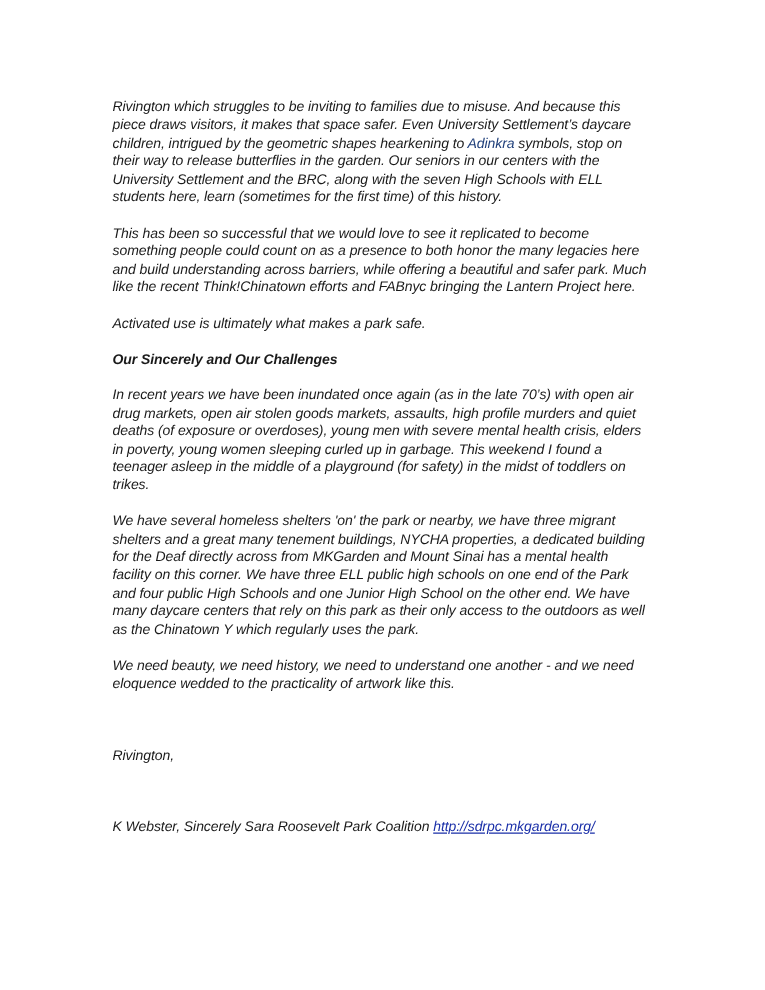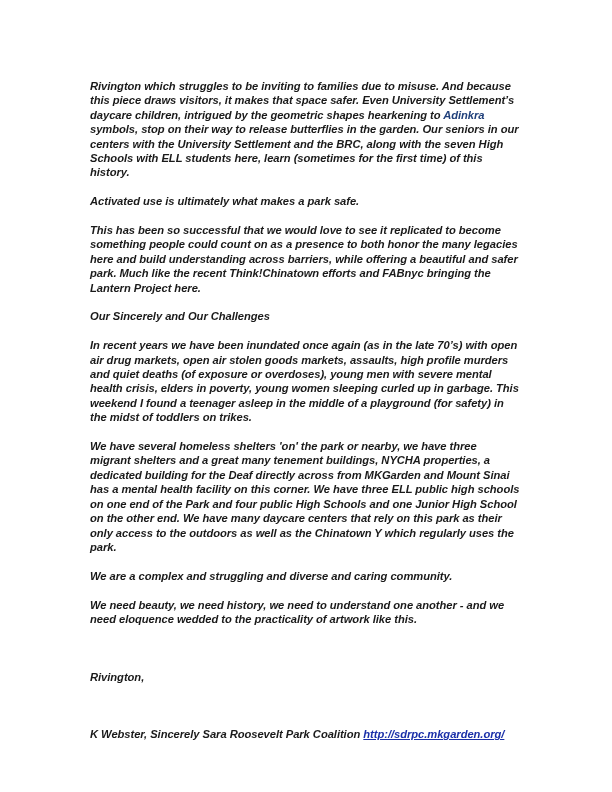--- a/index.html
+++ b/index.html
@@ -9,44 +9,43 @@
     left: 90px;
     top: 79px;
     width: 430px;
     font-family: "Liberation Sans", sans-serif;
     font-style: italic;
     font-size: 11.2px;
     line-height: 14.4px;
     color: #1a1a1a;
     letter-spacing: -0.05px;
   }
-  .page p { margin: 0 0 14.4px 0; font-weight: bold; }
+  .page p { margin: 0 0 14.4px 0; }
   .heading { font-weight: bold; }
   .adinkra { color: #1f3f7a; }
   .url { color: #1a2fa8; text-decoration: underline; text-align: right; }
   .spacer-lg { height: 28.8px; }
 </style>
 </head>
 <body>
 
 <div class="page">
   <p><span>Rivington which struggles to be inviting to families due to misuse. And because this piece draws visitors, it makes that space safer. Even University Settlement’s daycare children, intrigued by the geometric shapes hearkening to </span><span class="adinkra">Adinkra</span><span> symbols, stop on their way to release butterflies in the garden. Our seniors in our centers with the University Settlement and the BRC, along with the seven High Schools with ELL students here, learn (sometimes for the first time) of this history.</span></p>
 
 
+  <p>This has been so successful that we would love to see it replicated to become something people could count on as a presence to both honor the many legacies here and build understanding across barriers, while offering a beautiful and safer park. Much like the recent Think!Chinatown efforts and FABnyc bringing the Lantern Project here.</p>
+
   <p>Activated use is ultimately what makes a park safe.</p>
-
-  <p>This has been so successful that we would love to see it replicated to become something people could count on as a presence to both honor the many legacies here and build understanding across barriers, while offering a beautiful and safer park. Much like the recent Think!Chinatown efforts and FABnyc bringing the Lantern Project here.</p>
 
   <p class="heading">Our Sincerely and Our Challenges</p>
 
   <p>In recent years we have been inundated once again (as in the late 70’s) with open air drug markets, open air stolen goods markets, assaults, high profile murders and quiet deaths (of exposure or overdoses), young men with severe mental health crisis, elders in poverty, young women sleeping curled up in garbage. This weekend I found a teenager asleep in the middle of a playground (for safety) in the midst of toddlers on trikes.</p>
 
   <p>We have several homeless shelters 'on' the park or nearby, we have three migrant shelters and a great many tenement buildings, NYCHA properties, a dedicated building for the Deaf directly across from MKGarden and Mount Sinai has a mental health facility on this corner. We have three ELL public high schools on one end of the Park and four public High Schools and one Junior High School on the other end. We have many daycare centers that rely on this park as their only access to the outdoors as well as the Chinatown Y which regularly uses the park.</p>
 
-  <p>We are a complex and struggling and diverse and caring community.</p>
 
   <p>We need beauty, we need history, we need to understand one another - and we need eloquence wedded to the practicality of artwork like this.</p>
 
   <div class="spacer-lg"></div>
 
 
   <p>Rivington,</p>
 
   <div class="spacer-lg"></div>
 

